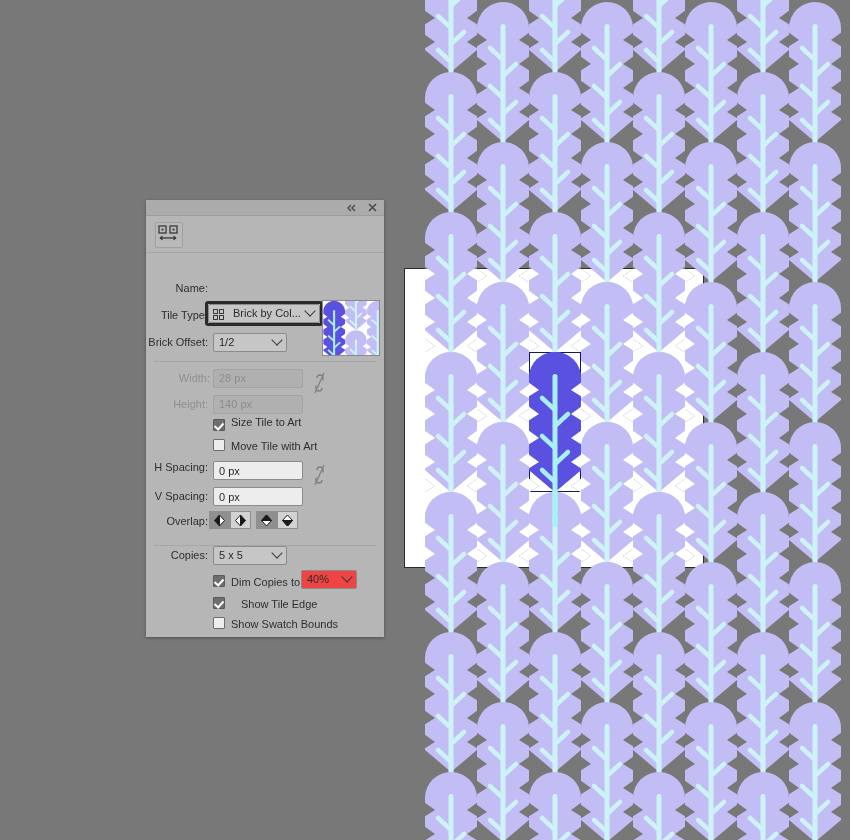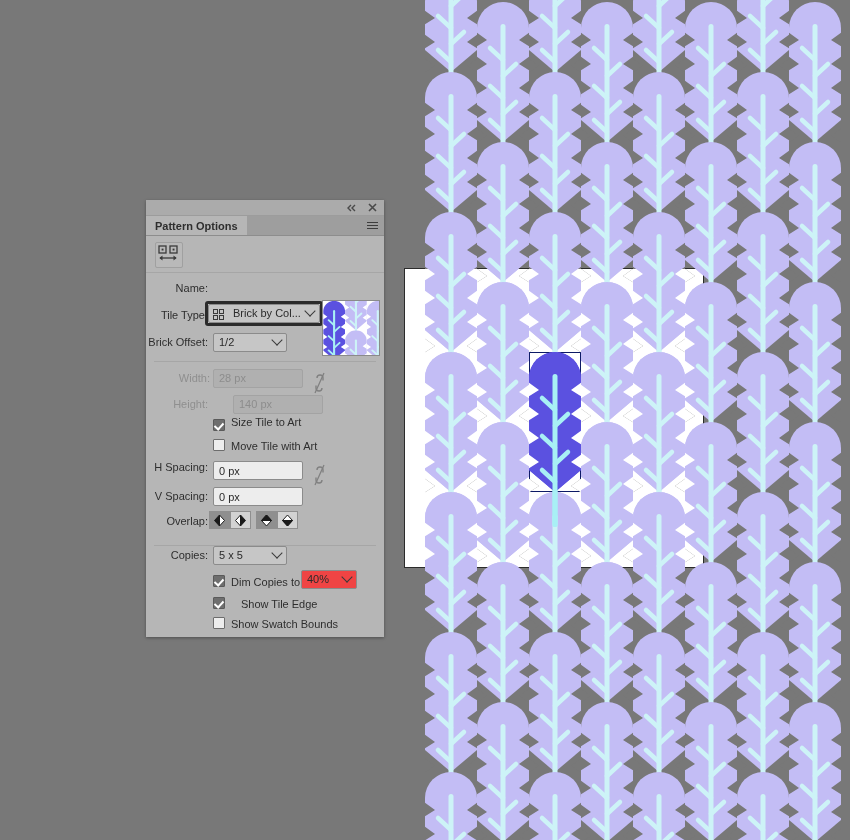--- a/index.html
+++ b/index.html
@@ -1772,30 +1772,20 @@
           <path d="M9 1 L6 4 L9 7" fill="none" stroke="#4a4a4a" stroke-width="1.4"></path>
         </svg>
       </div>
       <div id="close-btn">
         <svg width="9" height="9" viewBox="0 0 9 9">
           <path d="M1 1 L8 8 M8 1 L1 8" stroke="#4a4a4a" stroke-width="1.6" fill="none"></path>
         </svg>
       </div>
     </div>
 
-    <div id="tabbar">
-      <div id="tab-pattern-options">
-        <span>Pattern Options</span>
-      </div>
-      <div id="panel-menu-btn">
-        <i></i>
-          <i></i>
-          <i></i>
-      </div>
-    </div>
 
     <div id="tool-row">
       <div id="tile-edit-btn">
         <svg width="24" height="22" viewBox="0 0 24 22">
           <rect x="3" y="3" width="7" height="7" fill="none" stroke="#3a3a3a" stroke-width="1.3"></rect>
           <rect x="5.6" y="5.6" width="1.9" height="1.9" fill="#3a3a3a"></rect>
           <rect x="14" y="3" width="7" height="7" fill="none" stroke="#3a3a3a" stroke-width="1.3"></rect>
           <rect x="16.6" y="5.6" width="1.9" height="1.9" fill="#3a3a3a"></rect>
           <path d="M4 15 H20" stroke="#3a3a3a" stroke-width="1.3"></path>
           <path d="M6.5 12.6 L3.3 15 L6.5 17.4 Z" fill="#3a3a3a"></path>
@@ -1817,21 +1807,21 @@
     </div>
 
     <div class="divider" style="top:161px;"></div>
 
     <div class="lbl dim" style="left:2px;width:62px;top:169px;">Width:</div>
     <div class="fld disabled" style="left:67px;top:169px;width:90px;">
       <span>28 px</span>
     </div>
 
     <div class="lbl dim" style="left:0;width:62px;top:195px;">Height:</div>
-    <div class="fld disabled" style="left:67px;top:195px;width:90px;margin-left:20px;">
+    <div class="fld disabled" style="left:67px;top:195px;width:90px;">
       <span>140 px</span>
     </div>
 
     <div class="link-icon" style="left:167px;top:172px;">
       <svg width="13" height="22" viewBox="0 0 13 22">
         <path d="M7 3 a3 3 0 0 1 3 3 v2.5" fill="none" stroke="#555" stroke-width="1.4"></path>
         <path d="M4 6 a3 3 0 0 1 3 -3" fill="none" stroke="#555" stroke-width="1.4"></path>
         <path d="M3 13.5 v2.5 a3 3 0 0 0 3 3" fill="none" stroke="#555" stroke-width="1.4"></path>
         <path d="M9 16 a3 3 0 0 1 -3 3" fill="none" stroke="#555" stroke-width="1.4"></path>
         <path d="M11 1 L2 21" stroke="#555" stroke-width="1.3"></path>

